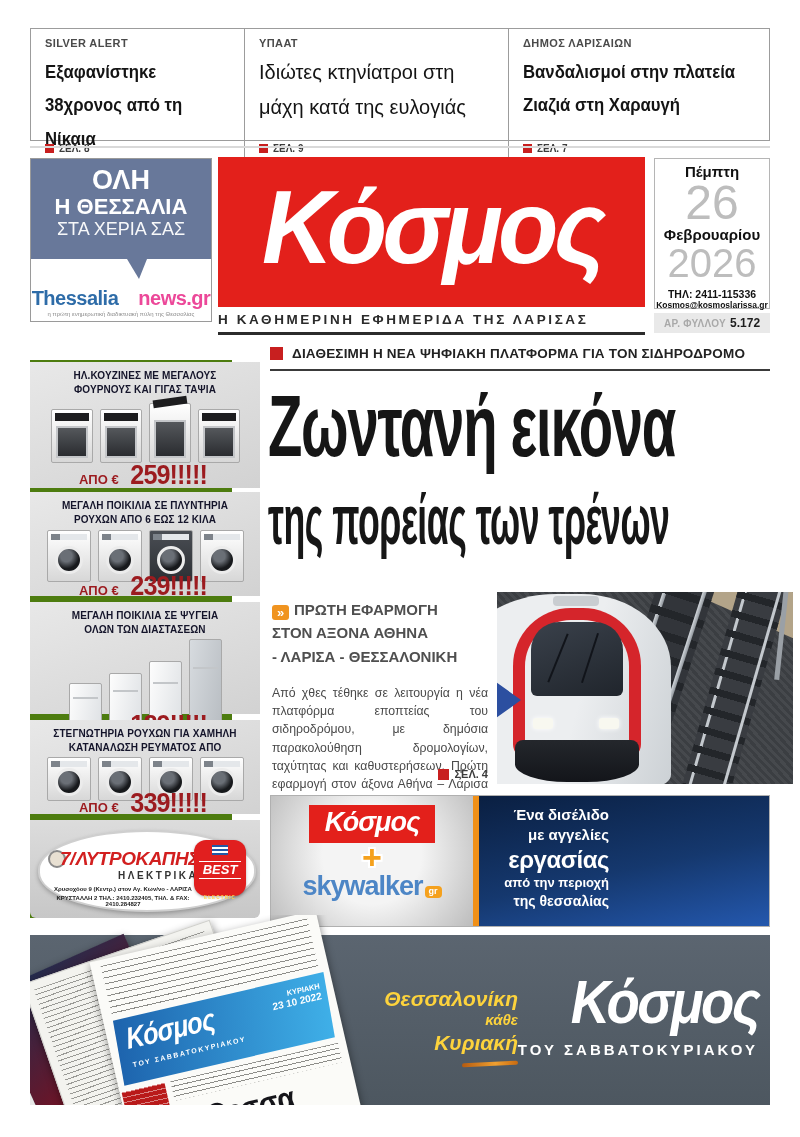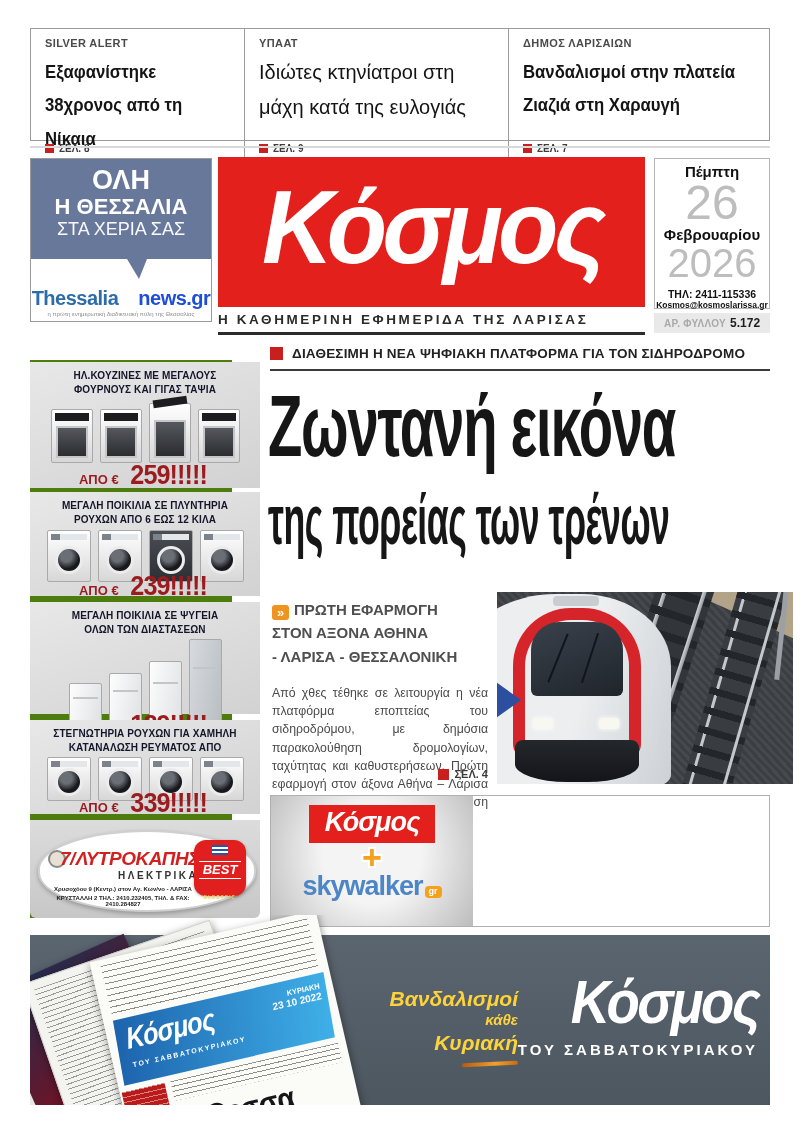--- a/index.html
+++ b/index.html
@@ -20,21 +20,21 @@
   .under-strip{position:absolute;left:30px;top:146px;width:740px;height:2px;background:#d9d9d9;}
 
   
   .thess{position:absolute;left:30px;top:158px;width:182px;height:164px;border:1px solid #9a9a9a;background:#fff;box-sizing:border-box;}
   .thess-top{position:relative;height:100px;background:#68789a;color:#fff;text-align:center;padding-top:8px;box-sizing:border-box;}
   .thess-l1{font-size:27px;font-weight:800;line-height:1;}
   .thess-l2{font-size:22px;font-weight:800;line-height:1.15;}
   .thess-l3{font-size:18px;font-weight:400;line-height:1.2;opacity:.95;}
   .thess-tail{position:absolute;left:96px;top:100px;width:0;height:0;border-left:12px solid transparent;border-right:8px solid transparent;border-top:20px solid #68789a;}
   .thess-brand{margin-top:28px;text-align:center;font-size:20px;font-weight:800;letter-spacing:-.5px;}
-  .thess-blue{color:#2e6ca8;}.thess-dark{color:#1d4ed8;margin-left:20px;}
+  .thess-blue{color:#2e6ca8;}.thess-dark{color:#ec4899;margin-left:20px;}
   .thess-tag{text-align:center;font-size:6px;color:#8a8a8a;margin-top:1px;}
 
   .mast-red{position:absolute;left:218px;top:157px;width:427px;height:150px;background:#e3201b;display:flex;align-items:center;justify-content:center;overflow:hidden;}
   .mast-title{color:#fff;font-size:104px;font-weight:800;font-style:italic;letter-spacing:-5px;transform:scaleX(.95);white-space:nowrap;line-height:1;padding-bottom:10px;}
   .mast-slogan{position:absolute;left:218px;top:312px;width:427px;text-align:left;font-size:13.5px;font-weight:800;letter-spacing:2.6px;color:#2b2b2b;border-bottom:3px solid #2b2b2b;padding-bottom:5px;box-sizing:border-box;}
 
   .datebox{position:absolute;left:654px;top:158px;width:116px;height:151px;background:#fff;border:1px solid #b5b5b5;text-align:center;box-sizing:border-box;padding-top:4px;}
   .d-day{font-size:15px;font-weight:800;color:#111;}
   .d-num{font-size:48px;font-weight:400;color:#bdbdbd;line-height:.95;}
   .d-month{font-size:15px;font-weight:800;color:#111;}
@@ -369,25 +369,36 @@
   </div>
 
   <div class="skyad">
     <div class="sky-left">
       <div class="sky-kosmos">Κόσμος</div>
       <div class="sky-plus">+</div>
       <div class="sky-walker">
         <span>skywalker</span><span class="sky-gr">gr</span>
       </div>
     </div>
+    <div class="sky-right">
+      <div class="sky-stripe"></div>
+      <div class="sky-text">
+        <div class="st1">Ένα δισέλιδο</div>
+        <div class="st2">με αγγελίες</div>
+        <div class="st3">εργασίας</div>
+        <div class="st4">από την περιοχή</div>
+        <div class="st5">της θεσσαλίας</div>
+      </div>
+
+    </div>
   </div>
 
   <div class="banner">
     <div class="freq">
-      <div class="freq1">Βανδαλισμοί</div>
+      <div class="freq1">Θεσσαλονίκη</div>
       <div class="freq2">κάθε</div>
       <div class="freq3">Κυριακή</div>
       <div class="freq-flourish"></div>
     </div>
     <div class="bbrand">
       <div class="bbrand-title">Κόσμος</div>
       <div class="bbrand-sub">ΤΟΥ ΣΑΒΒΑΤΟΚΥΡΙΑΚΟΥ</div>
     </div>
   </div>
 

